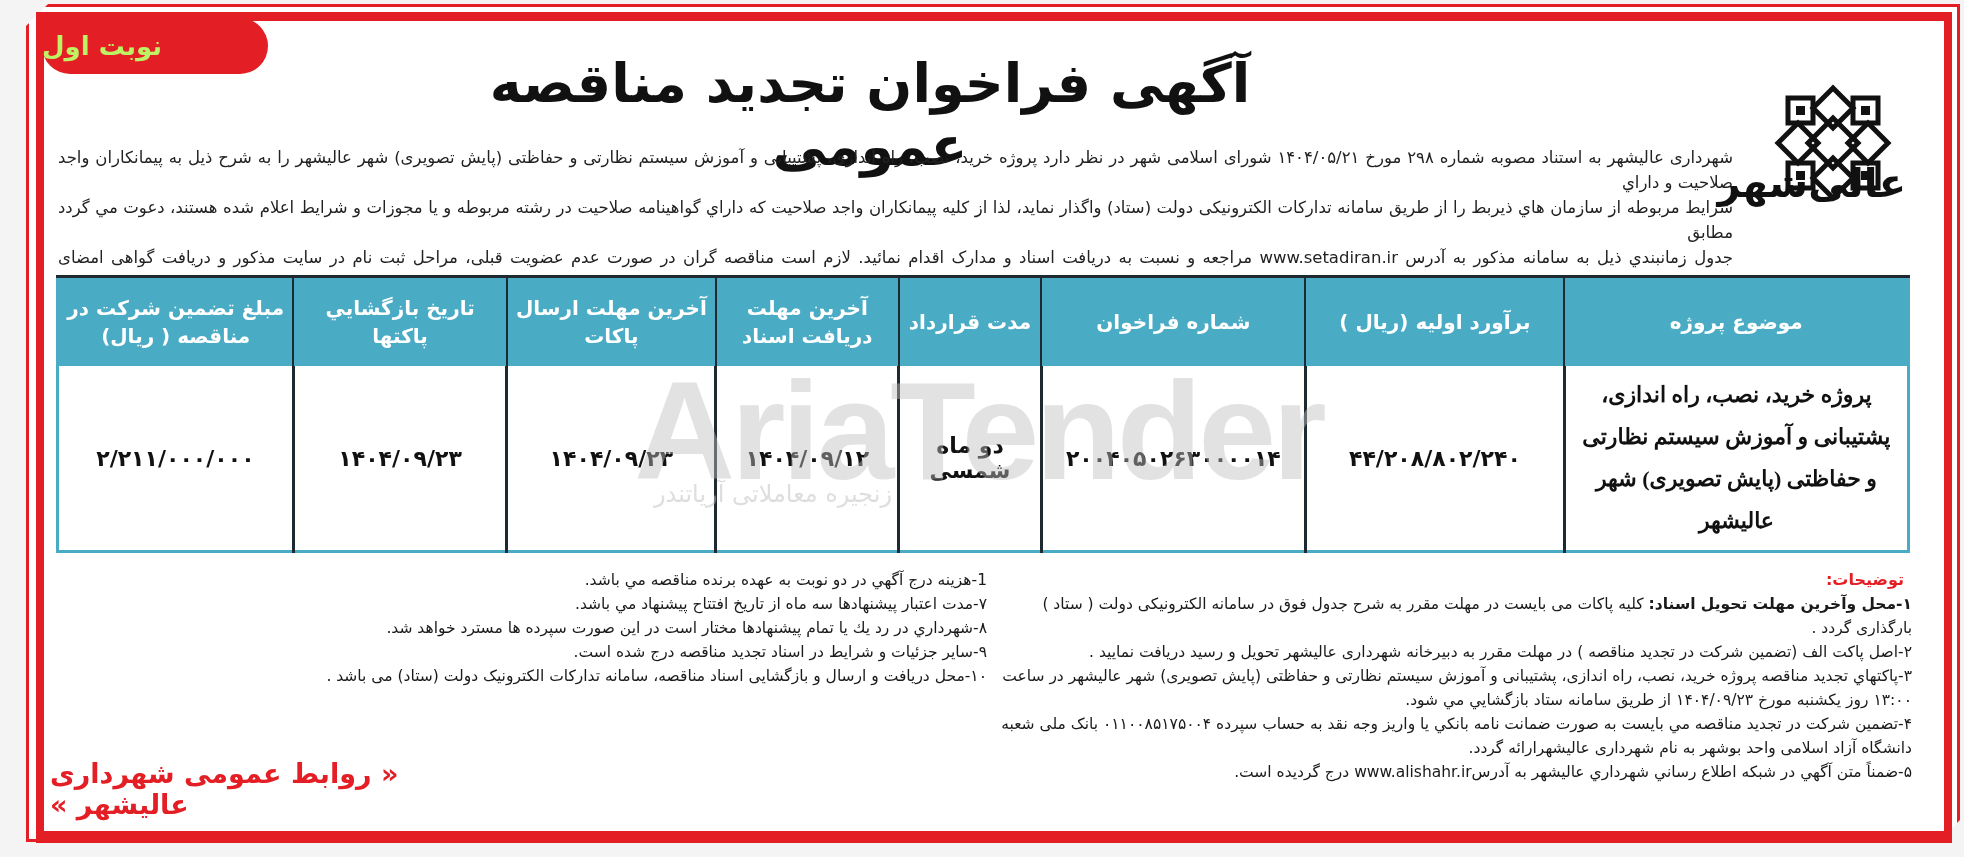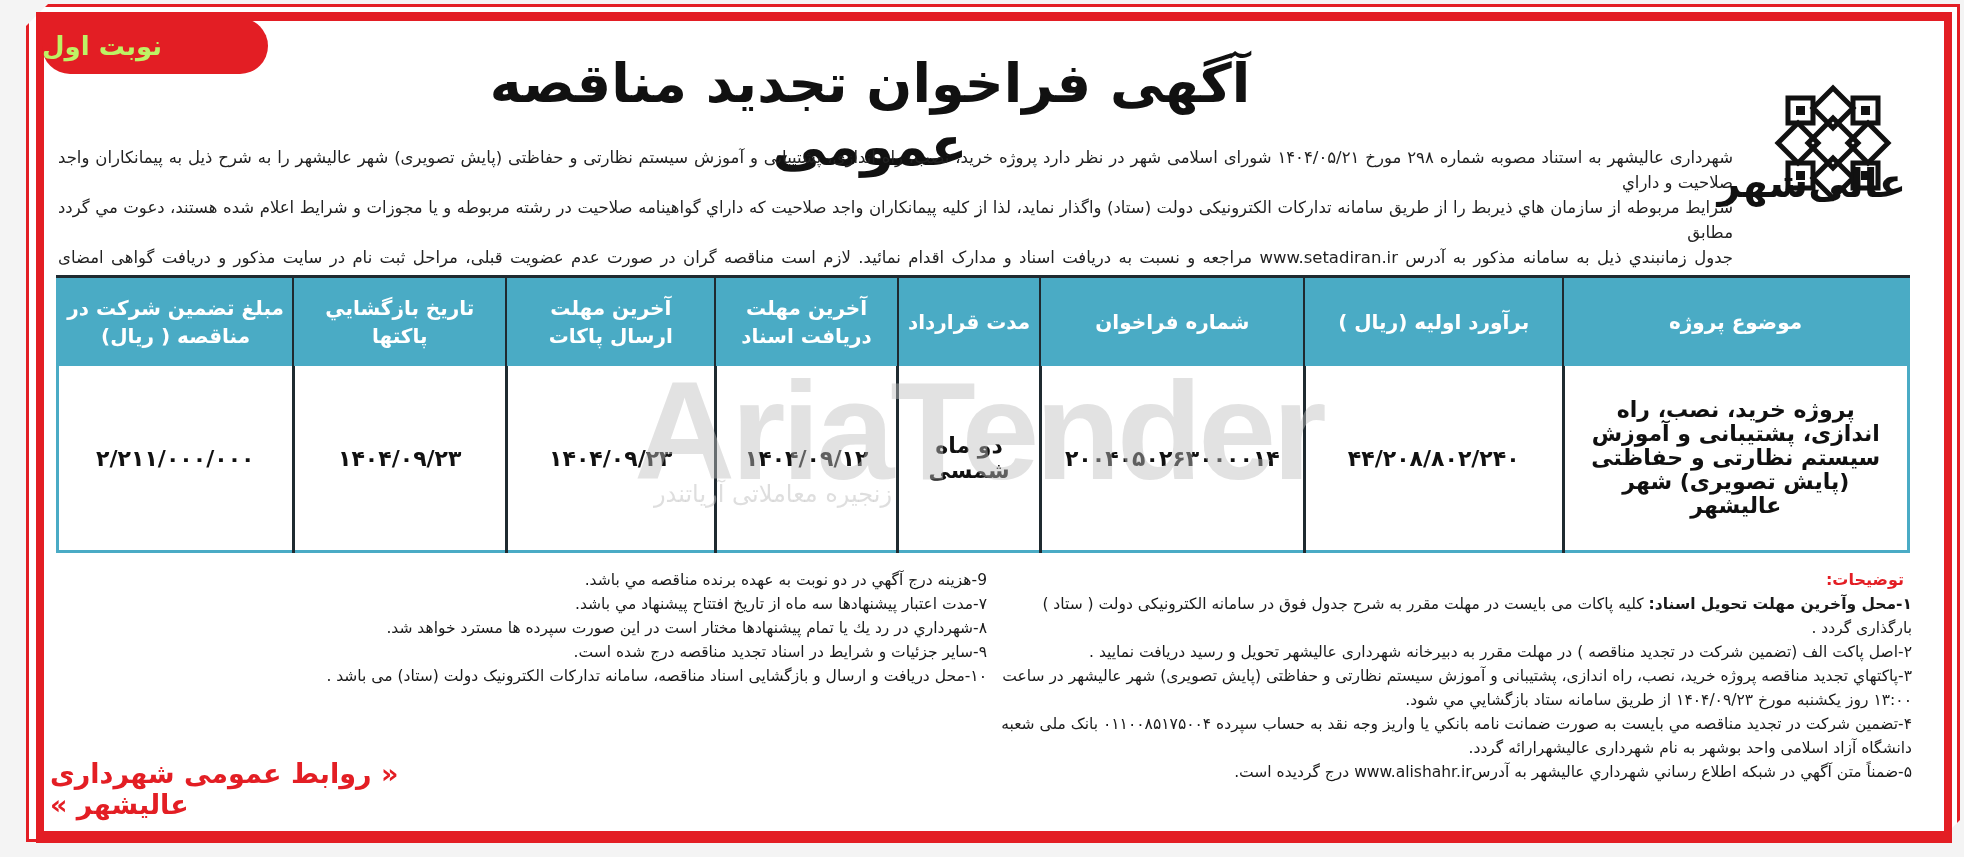--- a/index.html
+++ b/index.html
@@ -24,21 +24,21 @@
   .wm-main { position:absolute; left:0; top:0; font-size:140px; font-weight:bold; color:rgba(190,190,190,0.45); font-family:"Liberation Sans", sans-serif; letter-spacing:-4px; }
   .wm-sub { position:absolute; left:20px; top:130px; font-size:24px; color:rgba(190,190,190,0.5); direction:rtl; letter-spacing:18px; }
   table.tender { position:absolute; left:56px; top:275px; width:1854px; border-collapse:collapse; direction:rtl;
                  border:3px solid #4aabc5; }
   table.tender th { background:#4aabc5; color:#fff; font-weight:bold; font-size:20px; line-height:28px; height:88px;
                     border-left:2px solid #1f2a30; border-top:3px solid #1f2a30; padding:0 8px; }
   table.tender th:last-child { border-left:none; }
   table.tender td { background:#fff; height:184px; text-align:center; vertical-align:middle; font-size:22px;
                     font-weight:bold; border-left:3px solid #1f2a30; padding:0 10px; color:#111; }
   table.tender td:last-child { border-left:none; }
-  td.subject { font-size:23px; line-height:24px; }
+  td.subject { font-size:23px; line-height:42px;font-family:Liberation Serif, serif; }
   .notes-label { position:absolute; right:60px; top:570px; color:#e31e24; font-weight:bold; font-size:16px; direction:rtl; }
   .notes-right { position:absolute; right:52px; top:592px; width:925px; direction:rtl; font-size:15.5px; line-height:24px; }
   .notes-left { position:absolute; left:52px; top:568px; width:935px; direction:rtl; font-size:15.5px; line-height:24px; }
   .note { margin:0; }
   .note b { font-weight:bold; }
   .footer-sig { position:absolute; left:50px; top:758px; width:420px; direction:rtl; color:#e31e24;
                 font-weight:900; font-size:27px; text-align:left; }
 </style>
 </head>
 <body>
@@ -115,20 +115,20 @@
 
 <div class="notes-right">
   <p class="note"><b>۱-محل وآخرین مهلت تحویل اسناد:</b><span> کلیه پاکات می بایست در مهلت مقرر به شرح جدول فوق  در سامانه الکترونیکی دولت ( ستاد ) بارگذاری گردد .</span></p>
   <p class="note">۲-اصل پاکت الف (تضمین شرکت در تجدید مناقصه ) در مهلت مقرر به دبیرخانه شهرداری عالیشهر تحویل و رسید دریافت نمایید .</p>
   <p class="note">۳-پاکتهاي تجدید مناقصه پروژه خرید، نصب، راه اندازی، پشتیبانی و آموزش سیستم نظارتی و حفاظتی (پایش تصویری) شهر عالیشهر در ساعت ۱۳:۰۰ روز یکشنبه  مورخ ۱۴۰۴/۰۹/۲۳ از طریق سامانه ستاد بازگشايي مي شود.</p>
   <p class="note">۴-تضمین شرکت در  تجدید مناقصه مي بایست به صورت ضمانت نامه بانکي یا واریز وجه نقد به حساب  سپرده ۰۱۱۰۰۸۵۱۷۵۰۰۴  بانک ملی شعبه دانشگاه آزاد اسلامی واحد بوشهر به نام شهرداری عالیشهرارائه گردد.</p>
   <p class="note">۵-ضمناً متن آگهي در شبکه اطلاع رساني شهرداري عالیشهر به آدرسwww.alishahr.ir  درج گردیده است.</p>
 </div>
 
 <div class="notes-left">
-  <p class="note">9-هزینه درج آگهي در دو نوبت به عهده برنده مناقصه مي باشد.</p>
+  <p class="note">1-هزینه درج آگهي در دو نوبت به عهده برنده مناقصه مي باشد.</p>
   <p class="note">۷-مدت اعتبار پیشنهادها سه ماه از تاریخ افتتاح پیشنهاد مي باشد.</p>
   <p class="note">۸-شهرداري در رد یك یا تمام پیشنهادها مختار است در این صورت سپرده ها مسترد خواهد شد.</p>
   <p class="note">۹-سایر جزئیات و شرایط در اسناد تجدید مناقصه درج شده است.</p>
   <p class="note">۱۰-محل دریافت و ارسال و بازگشایی اسناد مناقصه، سامانه تدارکات الکترونیک دولت (ستاد) می باشد .</p>
 </div>
 
 <div class="footer-sig">« روابط عمومی شهرداری عالیشهر »</div>
 
 </body></html>

